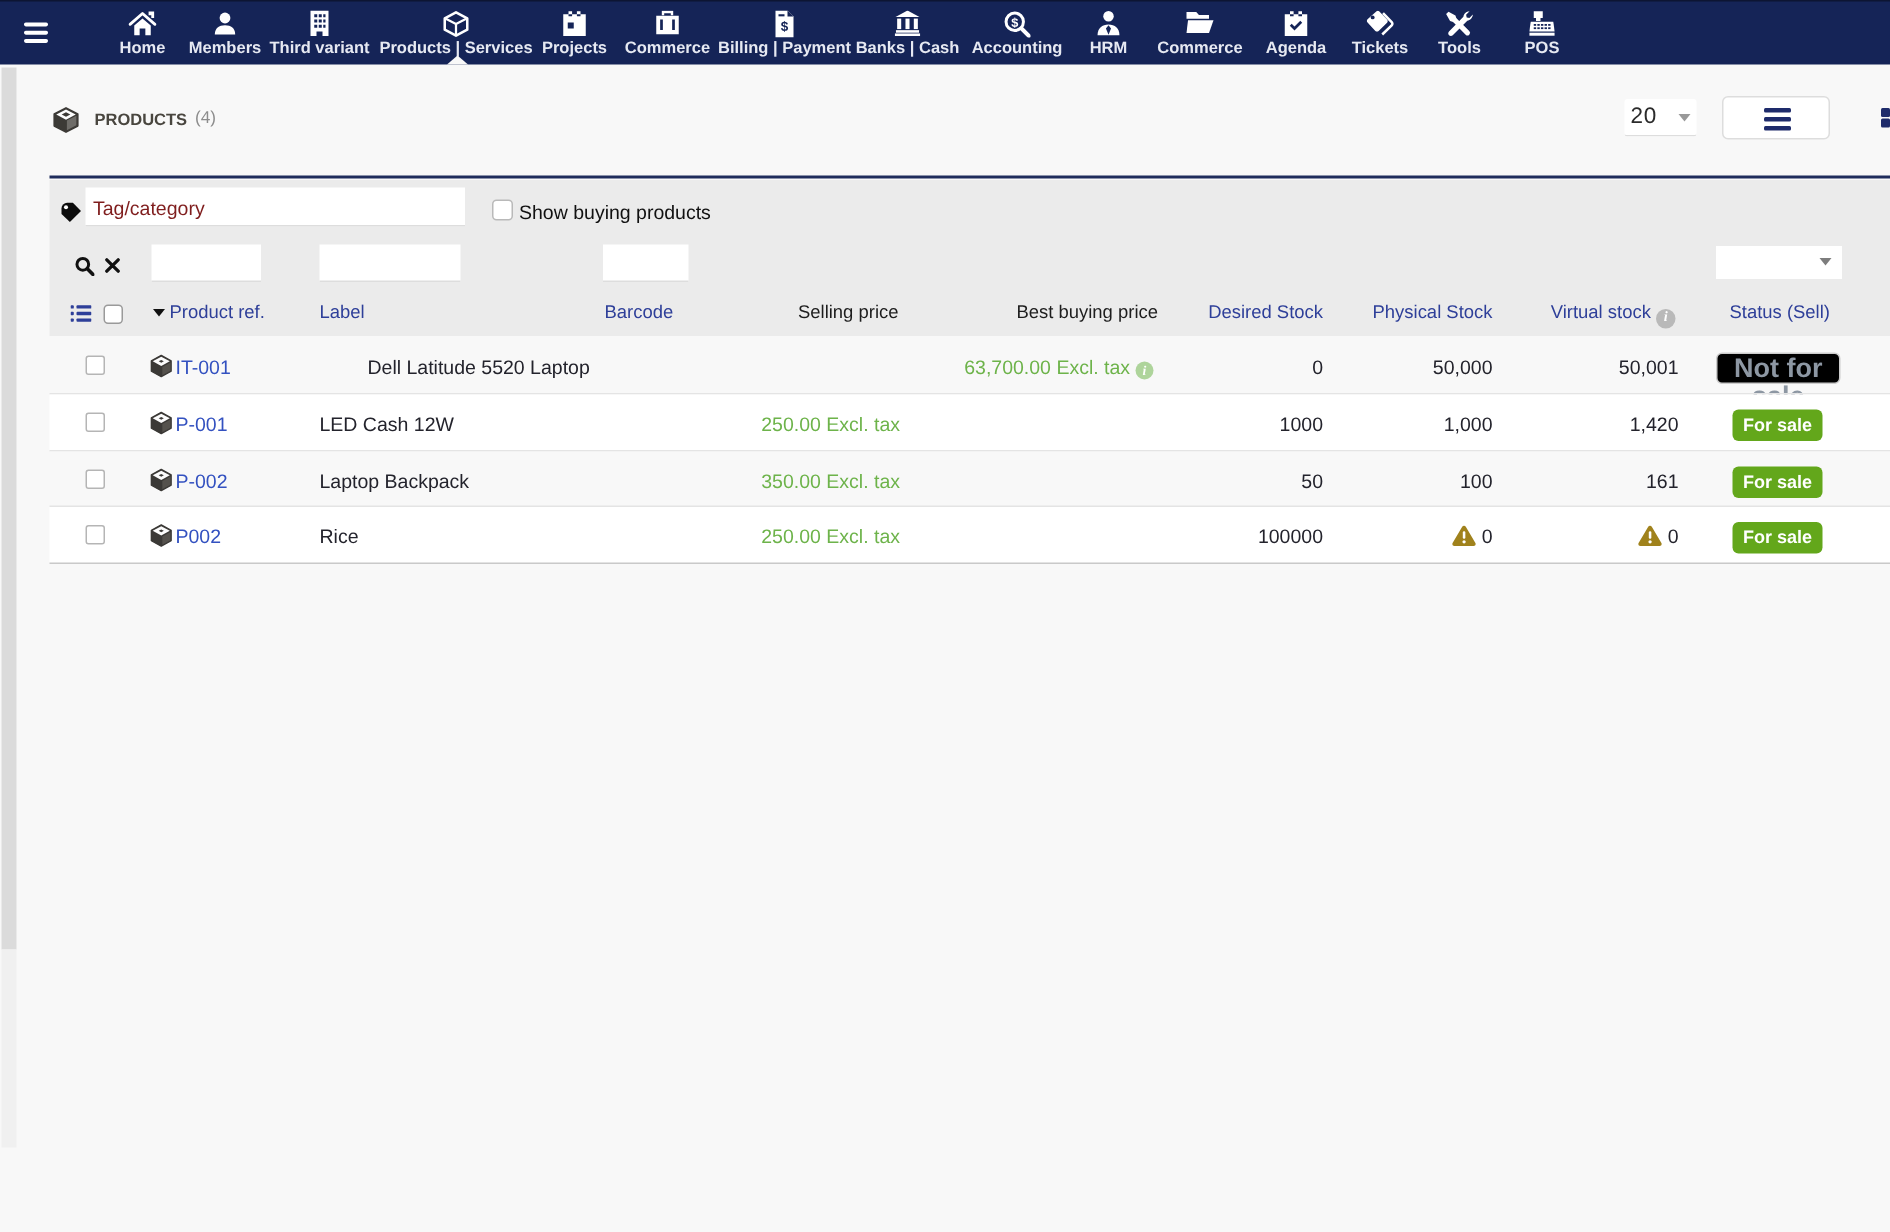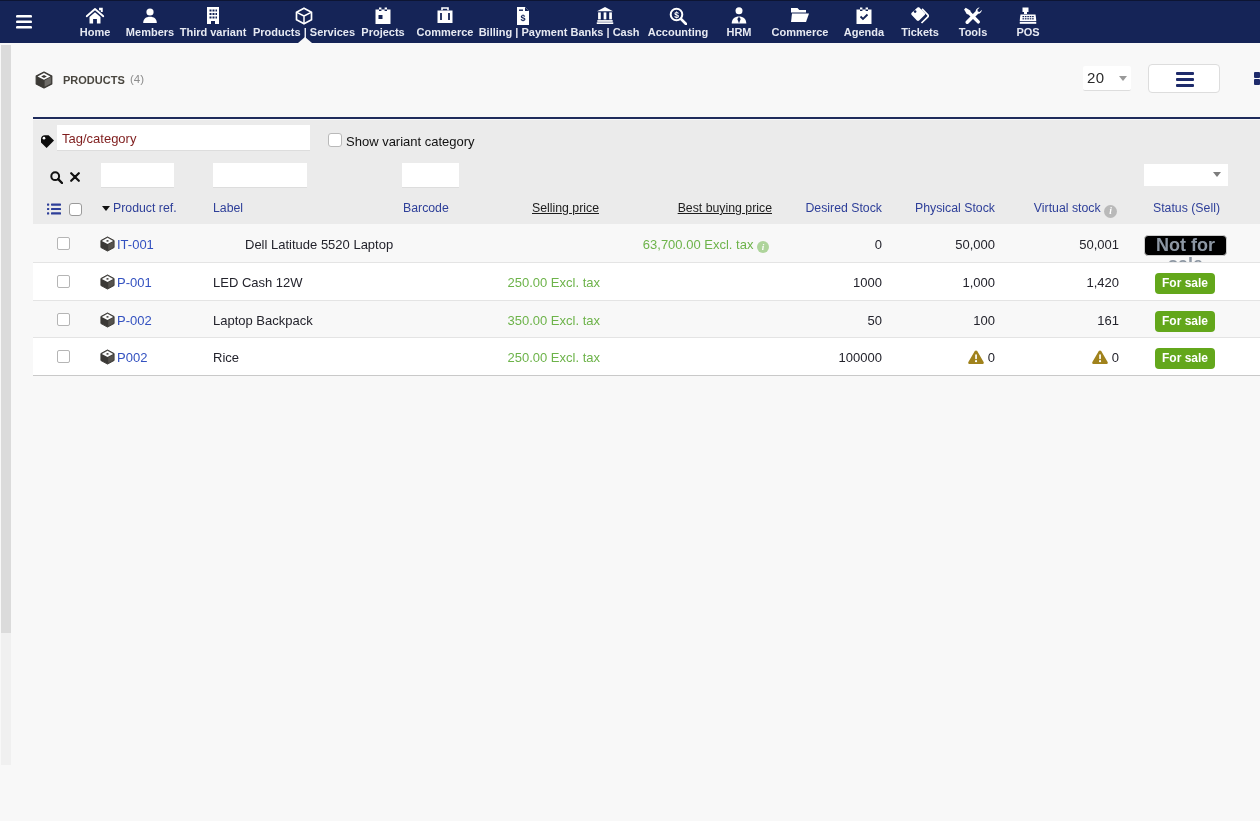--- a/index.html
+++ b/index.html
@@ -52,21 +52,21 @@
   #varlabel { position:absolute; left:313px; top:13.5px; font-size:13px; color:#111; }
 
   
   .finput { position:absolute; background:#fff; border-bottom:1px solid #ddd; height:25px; top:47px; }
   #fsel { position:absolute; left:1111px; top:48px; width:84px; height:22px; background:#fff; }
   #fsel .c { position:absolute; right:7px; top:8px; width:0; height:0;
     border-left:4.5px solid transparent; border-right:4.5px solid transparent; border-top:5px solid #7d7d7d; }
 
   
   .hcell { position:absolute; top:85px; font-size:12.3px; color:#2e3f99; white-space:nowrap; }
-  .hcell.dark { color:#1d1d1d;text-decoration:underline; }
+  .hcell.dark { color:#1d1d1d; }
   .hchk { position:absolute; left:36px; top:87px; width:13px; height:13px; background:#fff;
     border:1.6px solid #9a9a9a; border-radius:3px; }
 
   
   .row { position:absolute; left:0; width:1227px; height:38px; }
   .row .cell { position:absolute; font-size:13px; color:#23232c; white-space:nowrap; top:12px; }
   .rchk { position:absolute; left:24px; top:12px; width:13px; height:13px; background:#fff;
     border:1.5px solid #b5b5b5; border-radius:2px; }
   .row .cell.ref { color:#3351c0; }
   .row .cell.grn { color:#6db34a; }
@@ -258,21 +258,21 @@
     <div id="tagicon" style="position:absolute; left:7px; top:14px;">
       <svg width="15" height="15" viewBox="0 0 15 15">
           <path fill="#0c0c0c" d="M1 5 Q1 3.4 2.1 2.3 Q3.2 1.2 4.8 1.2 L8.6 1.2 L14 6.6 L6.6 14 L1 8.6 Z"></path>
           <circle cx="4" cy="4.2" r="1.35" fill="#fff"></circle>
         </svg>
     </div>
     <div id="taginput">
         <span>Tag/category</span>
       </div>
     <div id="varcheck"></div>
-    <div id="varlabel">Show variant category</div>
+    <div id="varlabel">Show buying products</div>
   </div>
 
   <div id="searchicons">
     <svg style="position:absolute; left:17px; top:55px;" width="13" height="13" viewBox="0 0 13 13">
         <circle cx="5.2" cy="5.2" r="3.9" fill="none" stroke="#111" stroke-width="2"></circle>
         <path d="M8.2 8.2 L12 12" stroke="#111" stroke-width="2.4" stroke-linecap="round"></path>
       </svg>
     <svg style="position:absolute; left:36.5px; top:55.5px;" width="10" height="10" viewBox="0 0 10 10">
         <path d="M1.2 1.2 L8.8 8.8 M8.8 1.2 L1.2 8.8" stroke="#111" stroke-width="2.2" stroke-linecap="round"></path>
       </svg>

